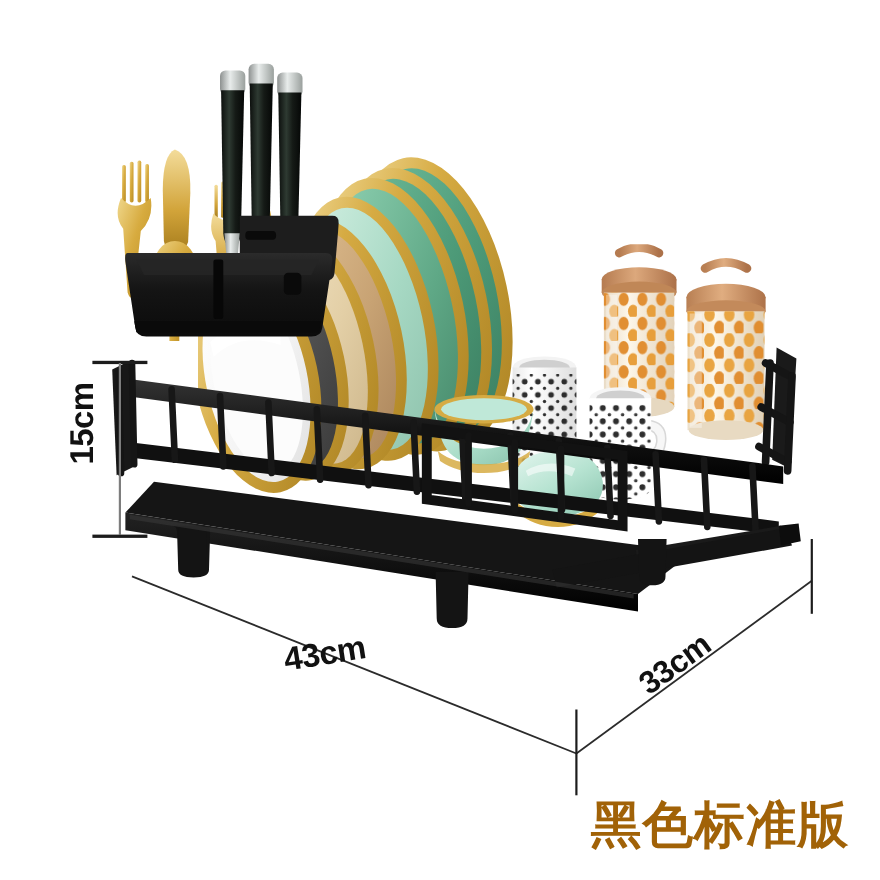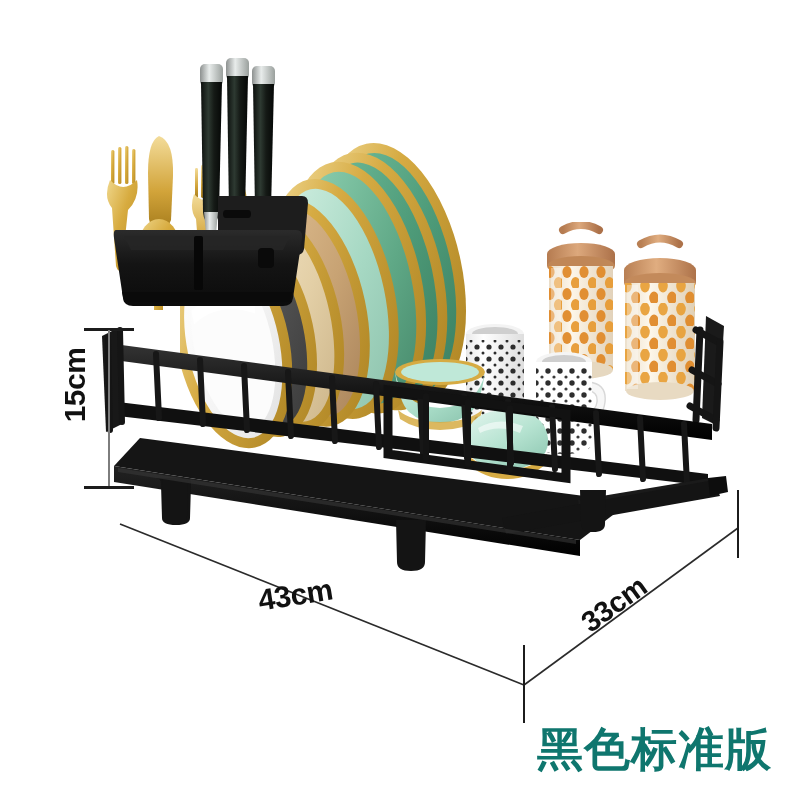--- a/index.html
+++ b/index.html
@@ -10,21 +10,21 @@
 
   
   .dimline{position:absolute;background:#7d7d7d;}
   .cap{position:absolute;background:#1c1c1c;}
   .dimlabel{position:absolute;color:#111;font-weight:700;white-space:nowrap;}
 
   #lbl-h{font-size:30px;left:38px;top:368px;transform:rotate(-90deg);transform-origin:50% 50%;letter-spacing:-0.5px;}
   #lbl-w{font-size:30px;left:258px;top:578px;transform:rotate(-9deg);transform-origin:50% 50%;letter-spacing:-0.5px;}
   #lbl-d{font-size:29px;left:578px;top:588px;transform:rotate(-36deg);transform-origin:50% 50%;letter-spacing:-0.5px;}
 
-  #caption{position:absolute;right:28px;bottom:28px;font-size:46px;font-weight:700;color:#0f766e;
+  #caption{position:absolute;right:28px;bottom:28px;font-size:46px;font-weight:700;color:#a16207;
            font-family:"DejaVu Sans","Liberation Sans",sans-serif;letter-spacing:1px;line-height:1;}
 
   
   #product{position:absolute;left:0;top:0;width:800px;height:800px;}
 </style>
 </head>
 <body>
 
 <div id="stage">
 

